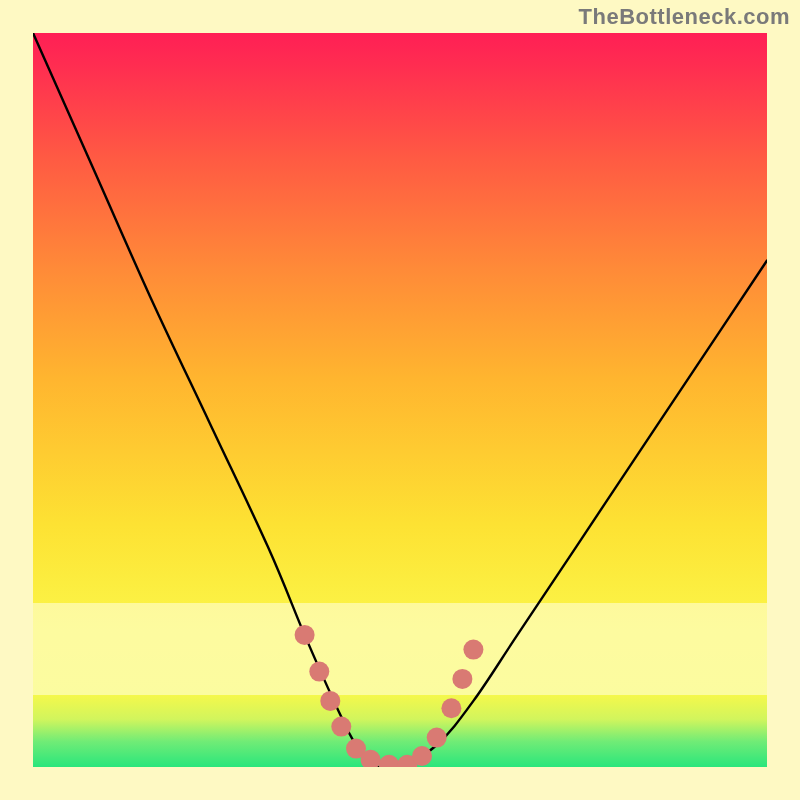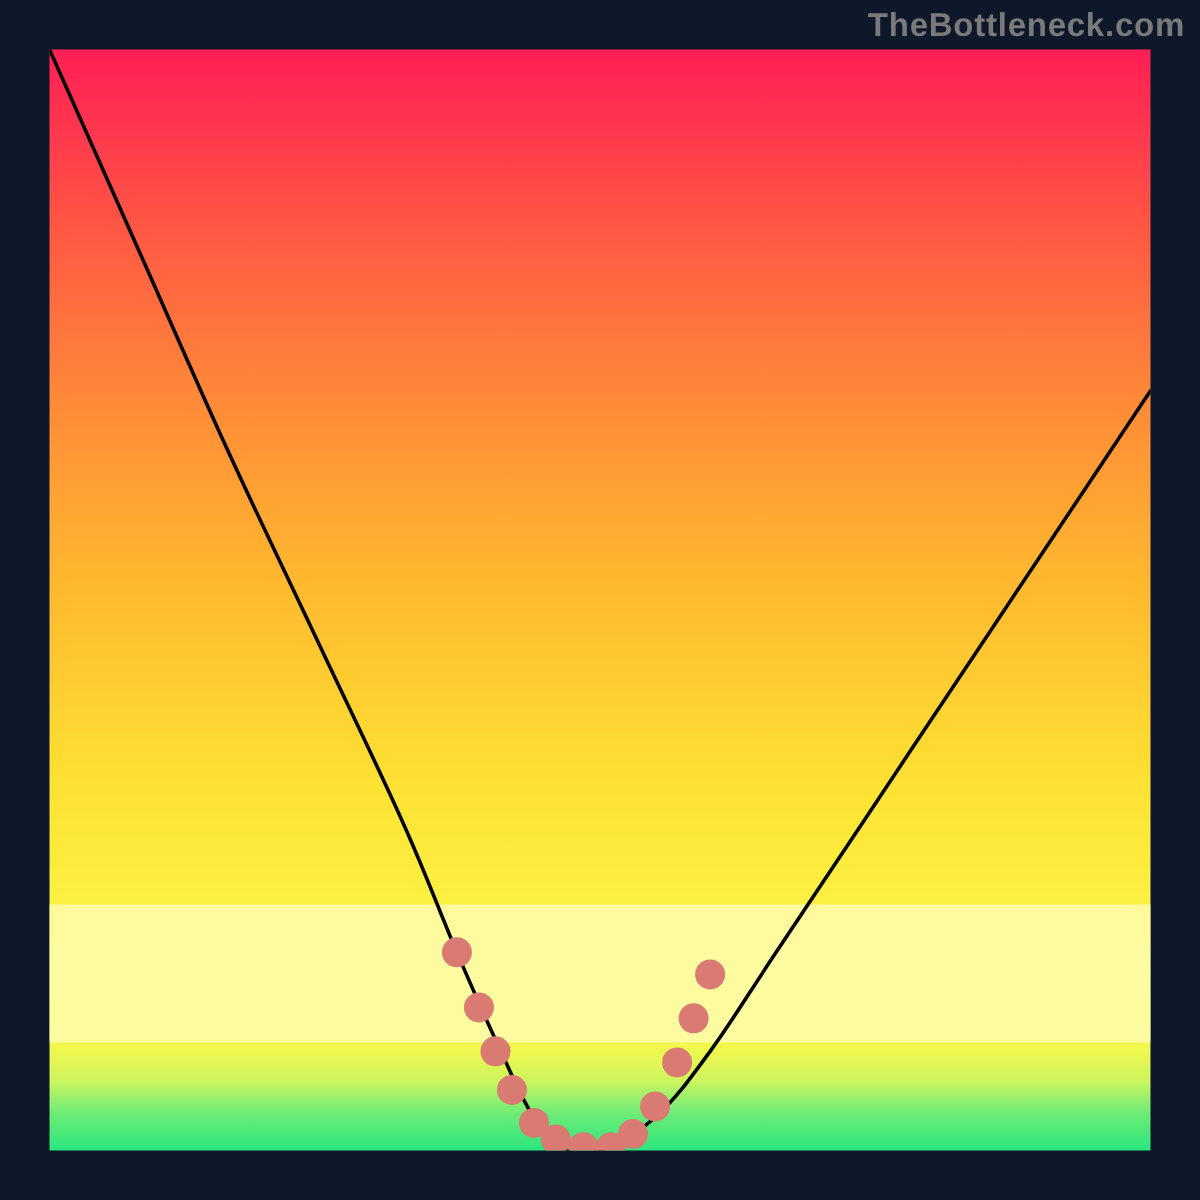--- a/index.html
+++ b/index.html
@@ -8,21 +8,21 @@
     width: 800px;
     height: 800px;
     background: #000;
     overflow: hidden;
     font-family: Arial, Helvetica, sans-serif;
   }
   .frame {
     position: relative;
     width: 800px;
     height: 800px;
-    background: #0f172a;
+    background: #fef9c3;
   }
   .watermark {
     position: absolute;
     top: 4px;
     right: 10px;
     color: #7a7a7a;
     font-size: 22px;
     font-weight: 600;
     letter-spacing: 0.5px;
     z-index: 30;

